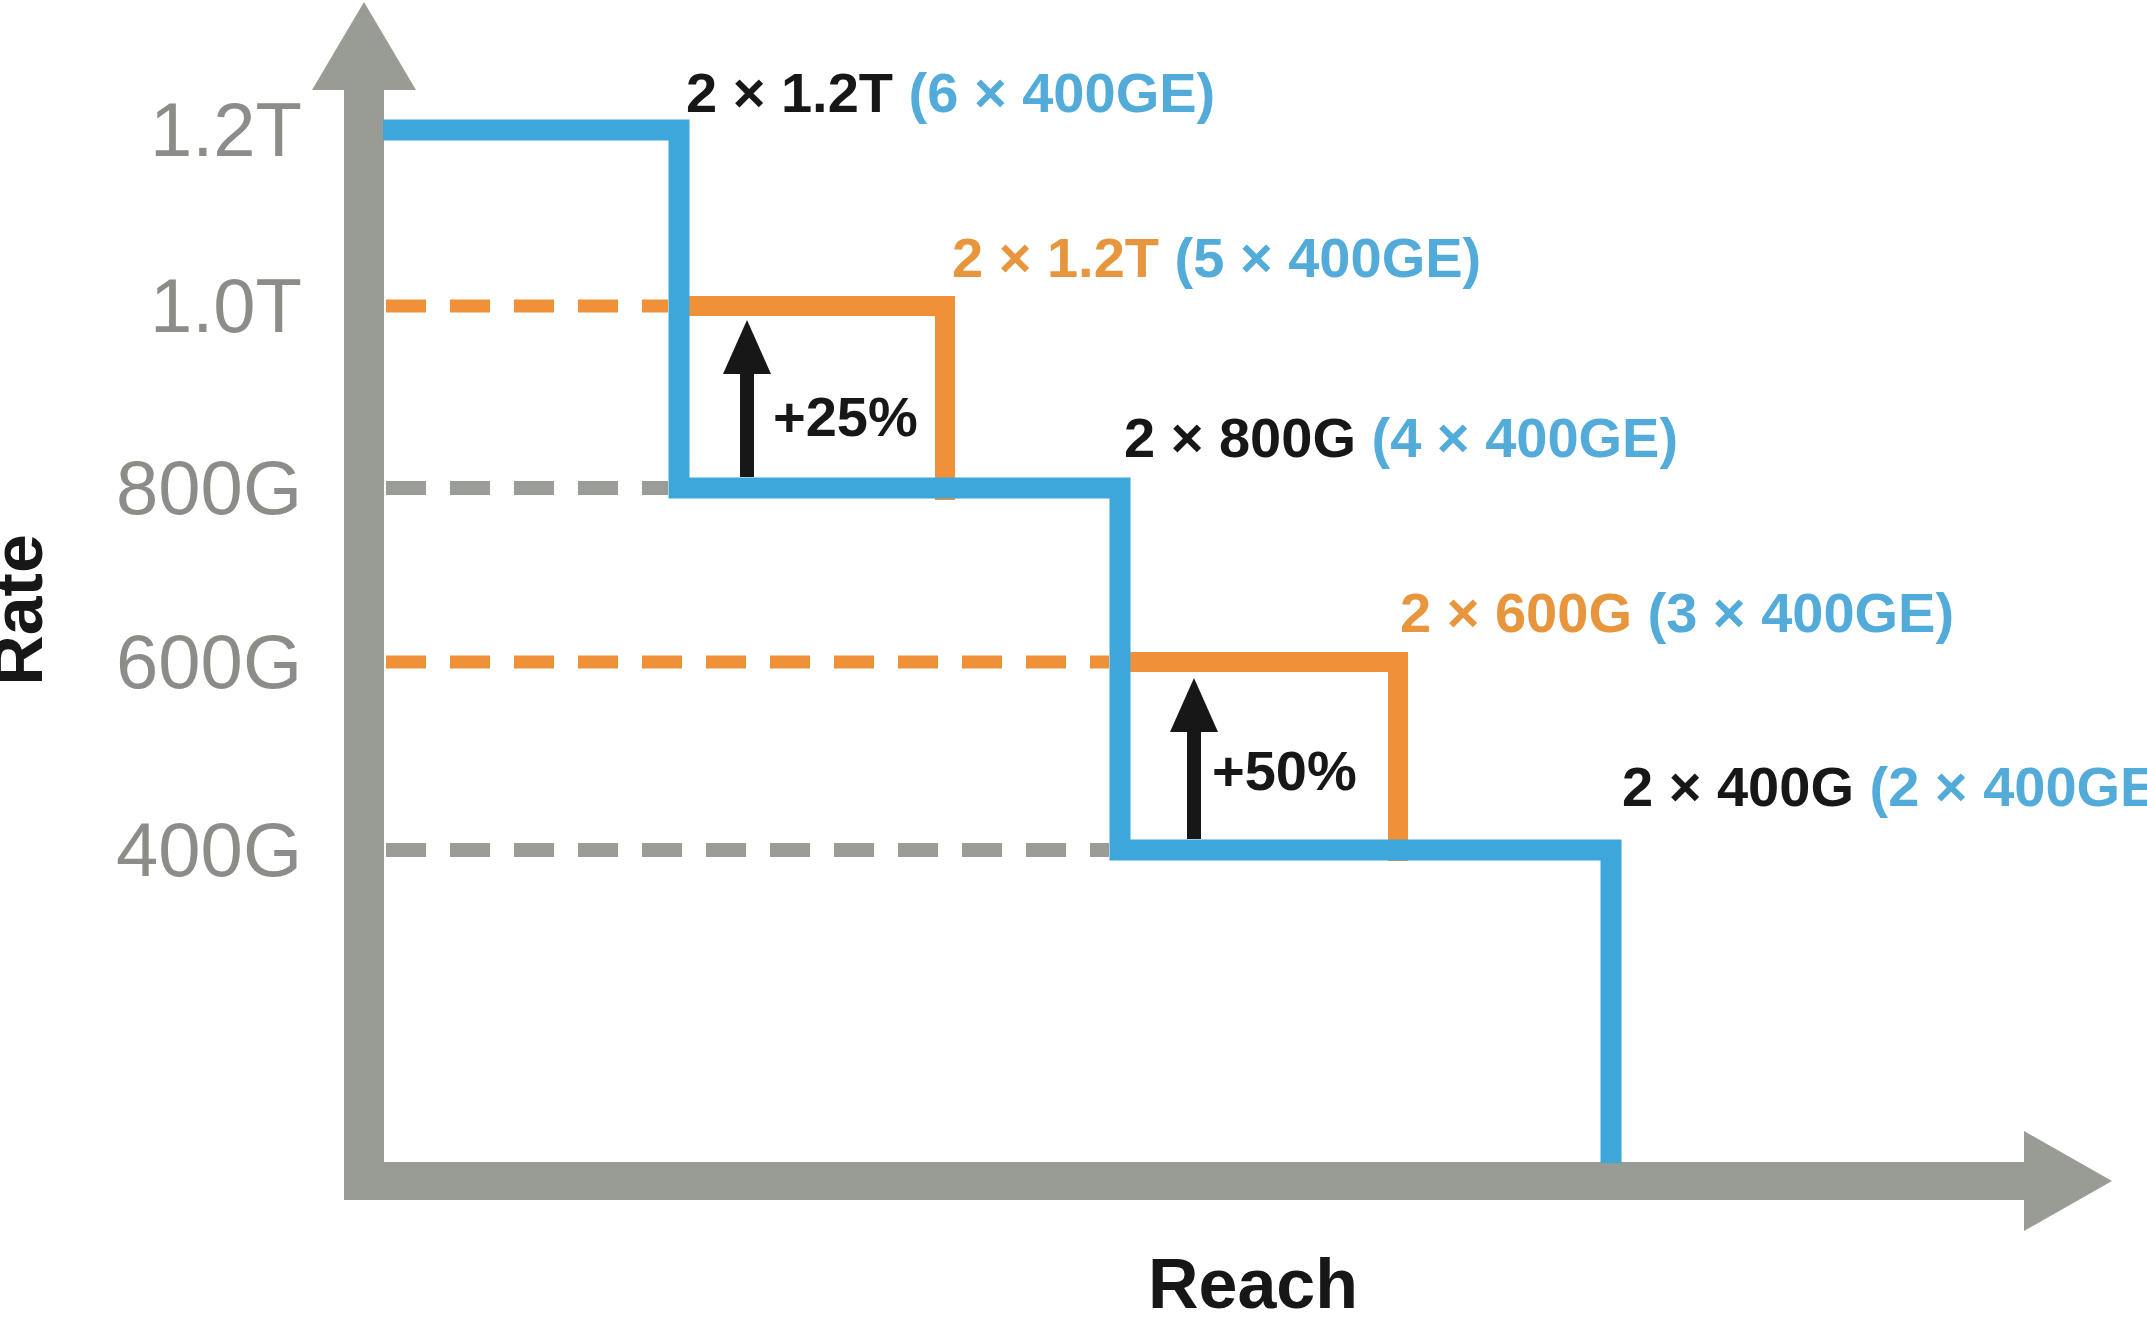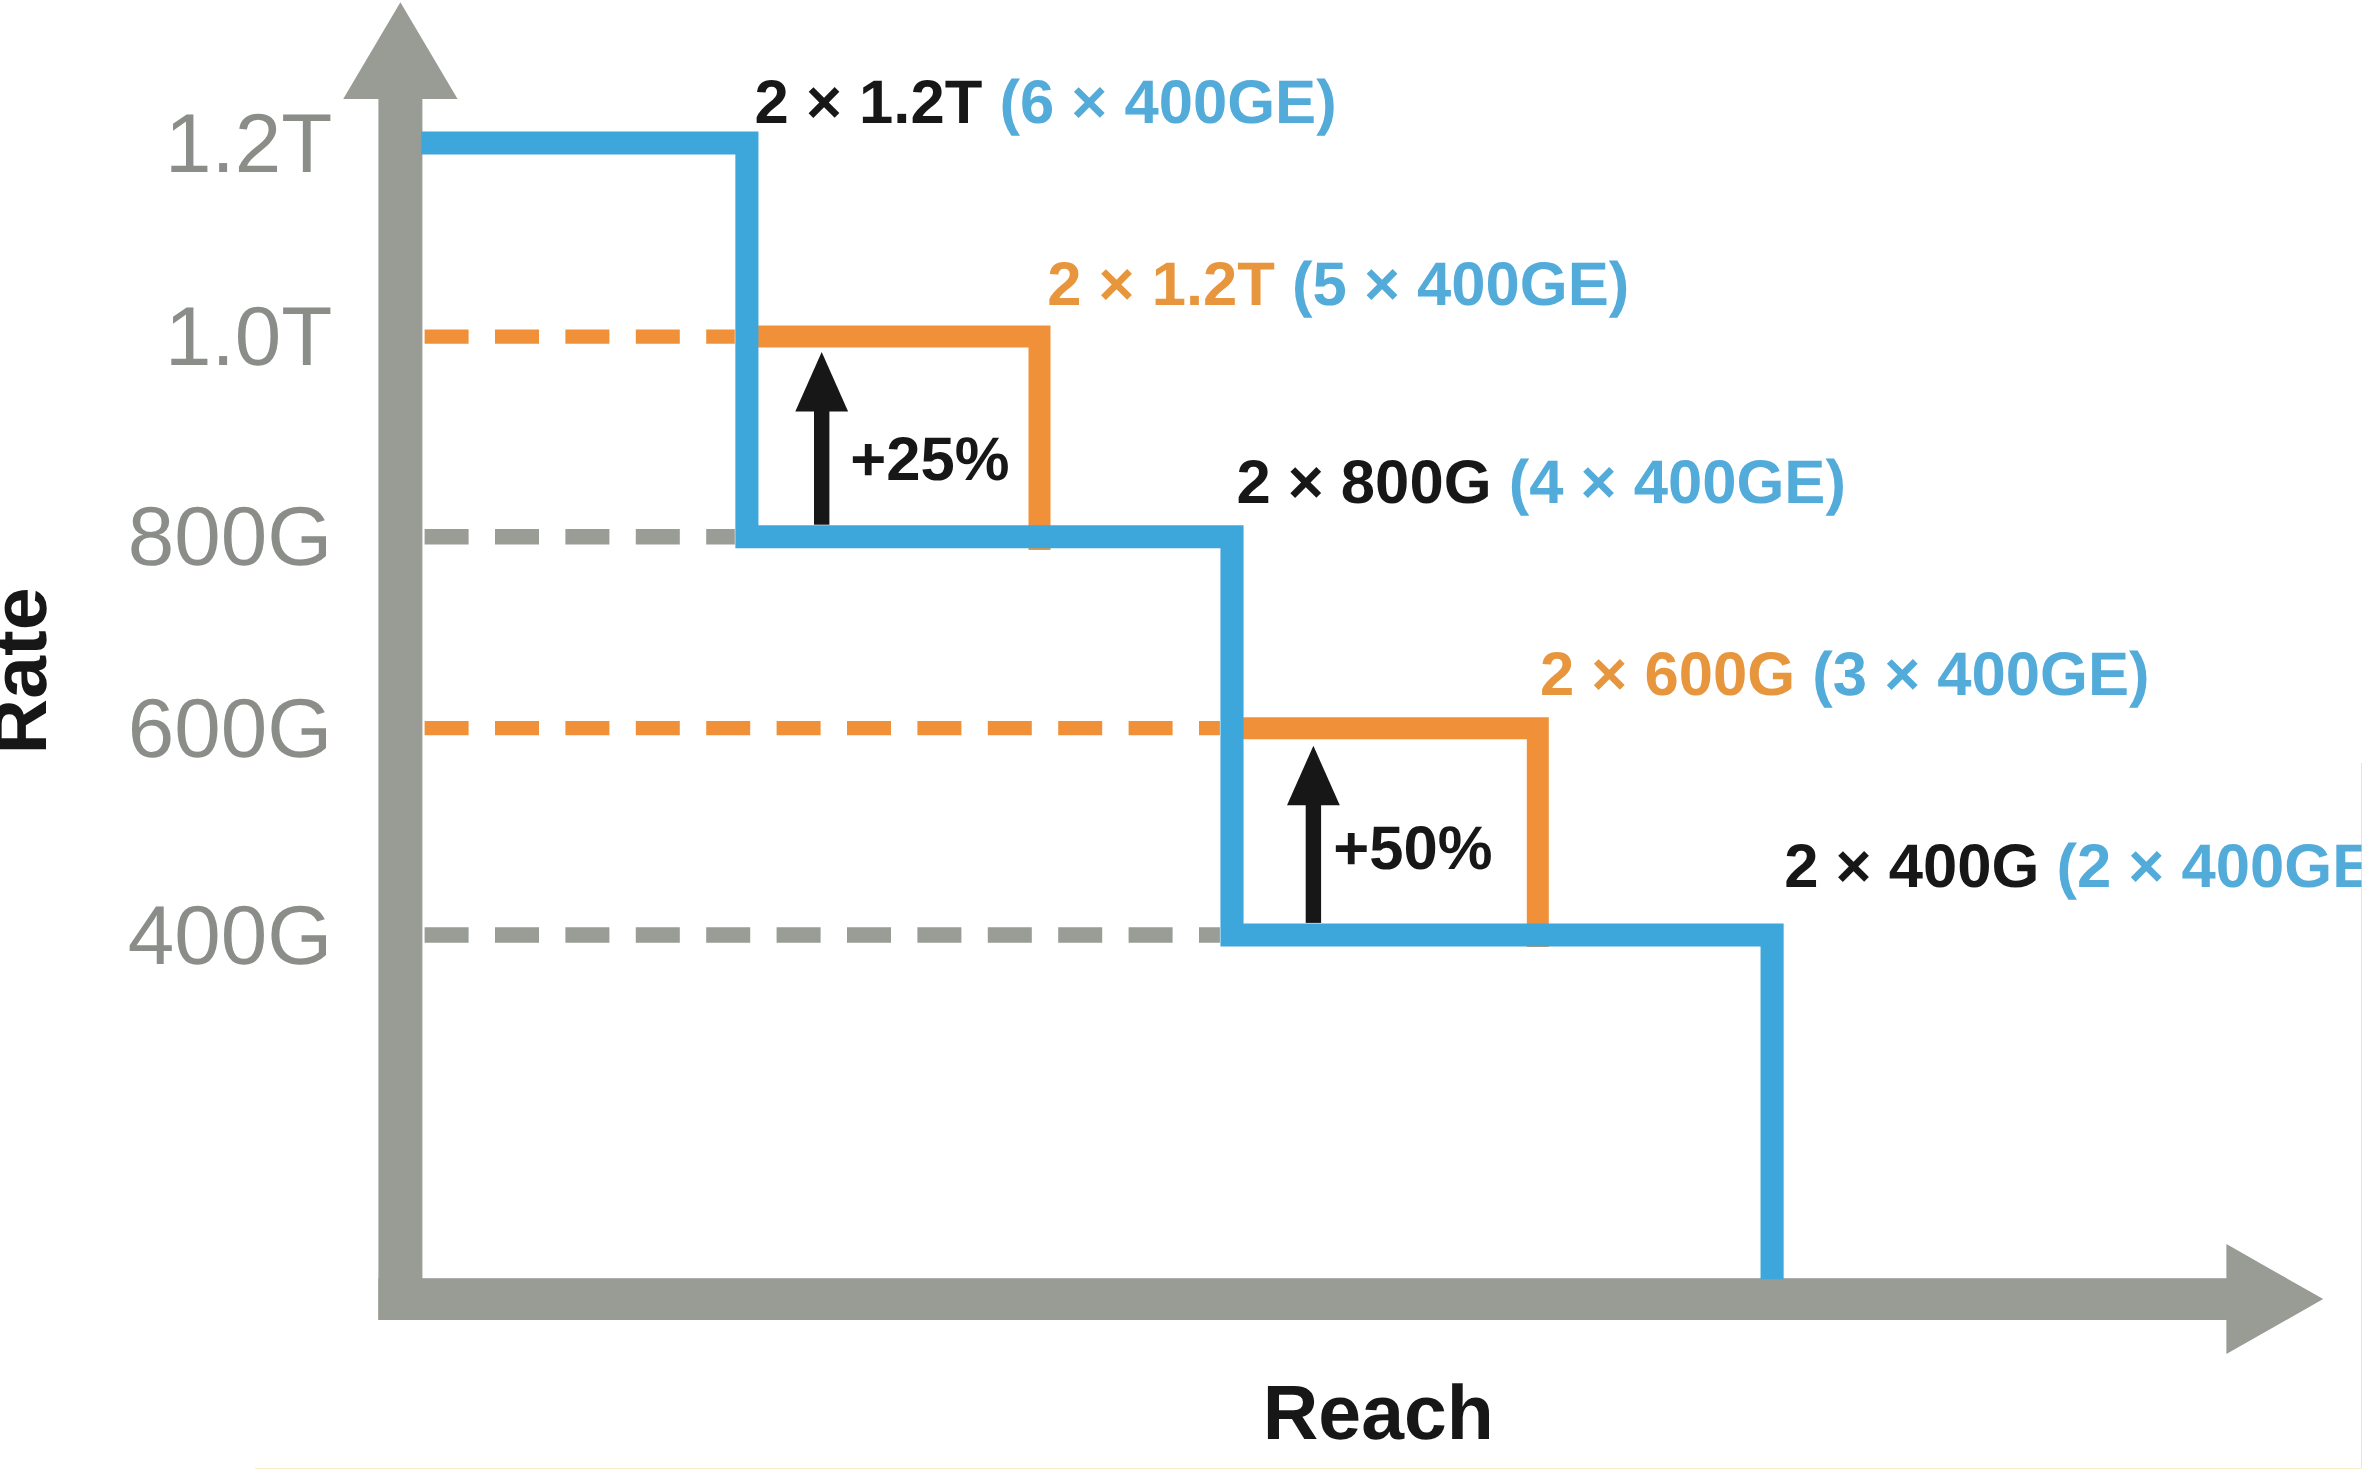--- a/index.html
+++ b/index.html
@@ -5,21 +5,21 @@
   html, body {
     margin: 0;
     padding: 0;
     background: #ffffff;
     font-family: "Liberation Sans", "DejaVu Sans", sans-serif;
   }
   .stage {
     position: relative;
     width: 2147px;
     height: 1335px;
-    background: #eab308;
+    background: #fef9c3;
     overflow: hidden;
   }
   svg { display: block; }
   text { font-family: "Liberation Sans", "DejaVu Sans", sans-serif; }
 </style>
 </head>
 <body>
 
 <div class="stage">
   <svg id="chart-svg" width="2147" height="1335" viewBox="0 0 2147 1335" xmlns="http://www.w3.org/2000/svg">

